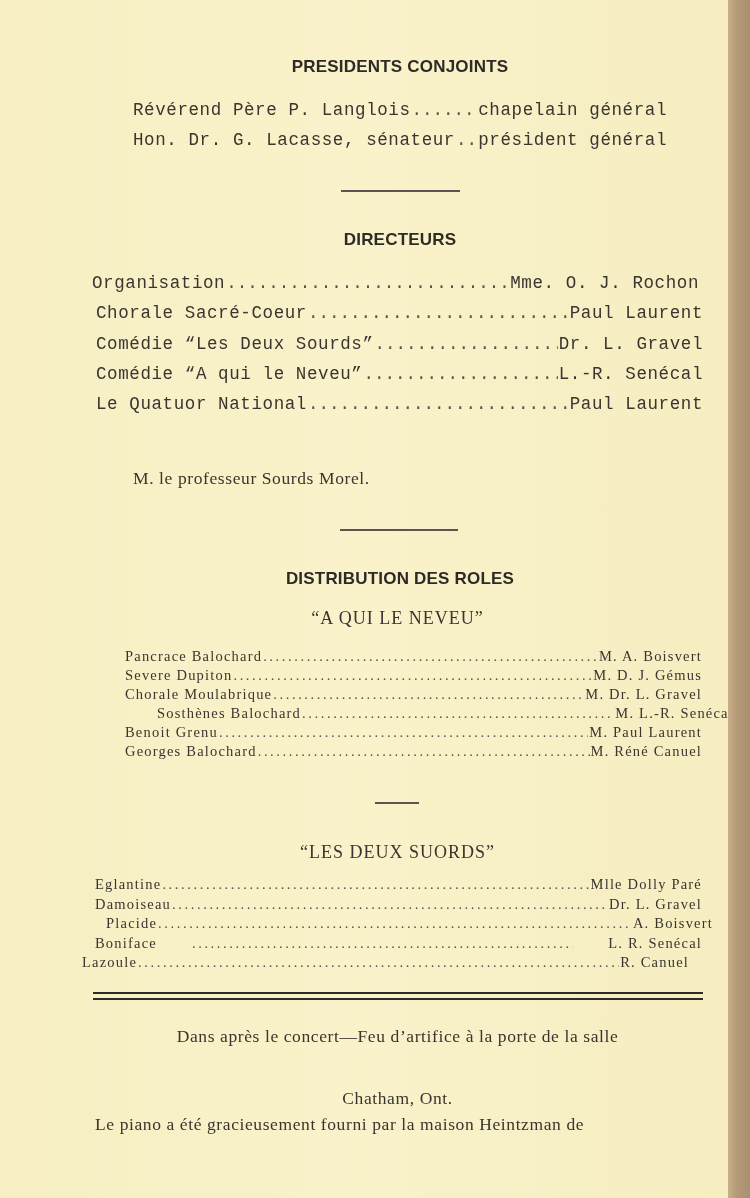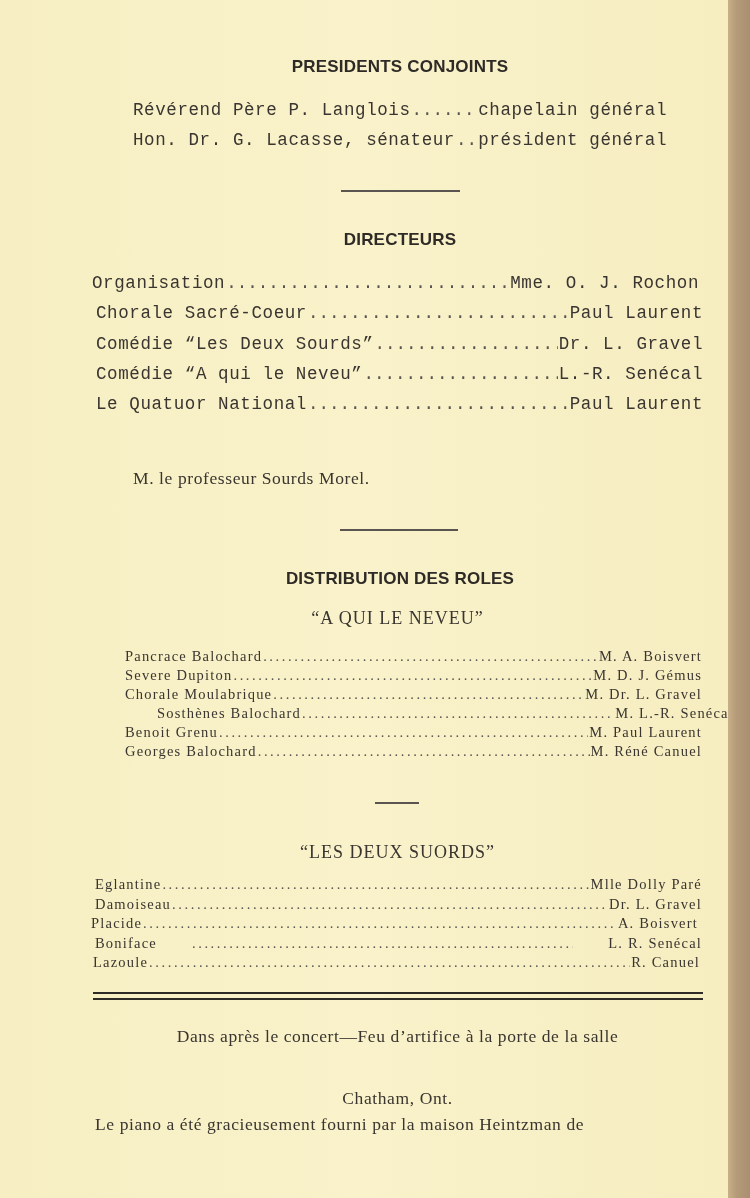--- a/index.html
+++ b/index.html
@@ -133,31 +133,31 @@
   <div class="row small" style="left:95px; top:876px; width:607px;">
     <span class="l">Eglantine</span>
     <span class="dots"></span>
     <span class="r">Mlle Dolly Paré</span>
   </div>
   <div class="row small" style="left:95px; top:896px; width:607px;">
     <span class="l">Damoiseau</span>
     <span class="dots"></span>
     <span class="r">Dr. L. Gravel</span>
   </div>
-  <div class="row small" style="left:91px; top:915px; width:607px;align-items:center;">
+  <div class="row small" style="left:106px; top:915px; width:607px;align-items:center;">
     <span class="l">Placide</span>
     <span class="dots"></span>
     <span class="r">A. Boisvert</span>
   </div>
   <div class="row small" style="left:95px; top:935px; width:607px;gap:34px;">
     <span class="l">Boniface</span>
     <span class="dots"></span>
     <span class="r">L. R. Senécal</span>
   </div>
-  <div class="row small" style="left:93px; top:954px; width:607px;">
+  <div class="row small" style="left:82px; top:954px; width:607px;">
     <span class="l">Lazoule</span>
     <span class="dots"></span>
     <span class="r">R. Canuel</span>
   </div>
 
   <div class="rule" style="left:93px; top:992px; width:610px; height:2px; background:#2e2a26;"></div>
   <div class="rule" style="left:93px; top:998px; width:610px; height:2px; background:#2e2a26;"></div>
 
   <div class="line center" style="left:0; width:795px; top:1026px;">Dans après le concert—Feu d’artifice à la porte de la salle</div>
   <div class="line" style="left:95px; top:1066px;margin-top:48px;">Le piano a été gracieusement fourni par la maison Heintzman de</div>

